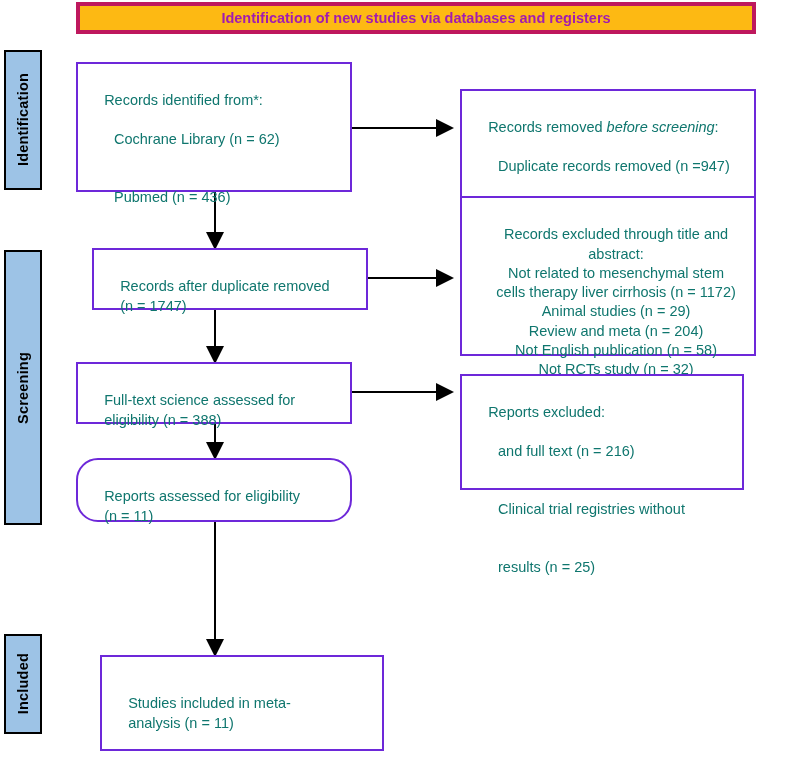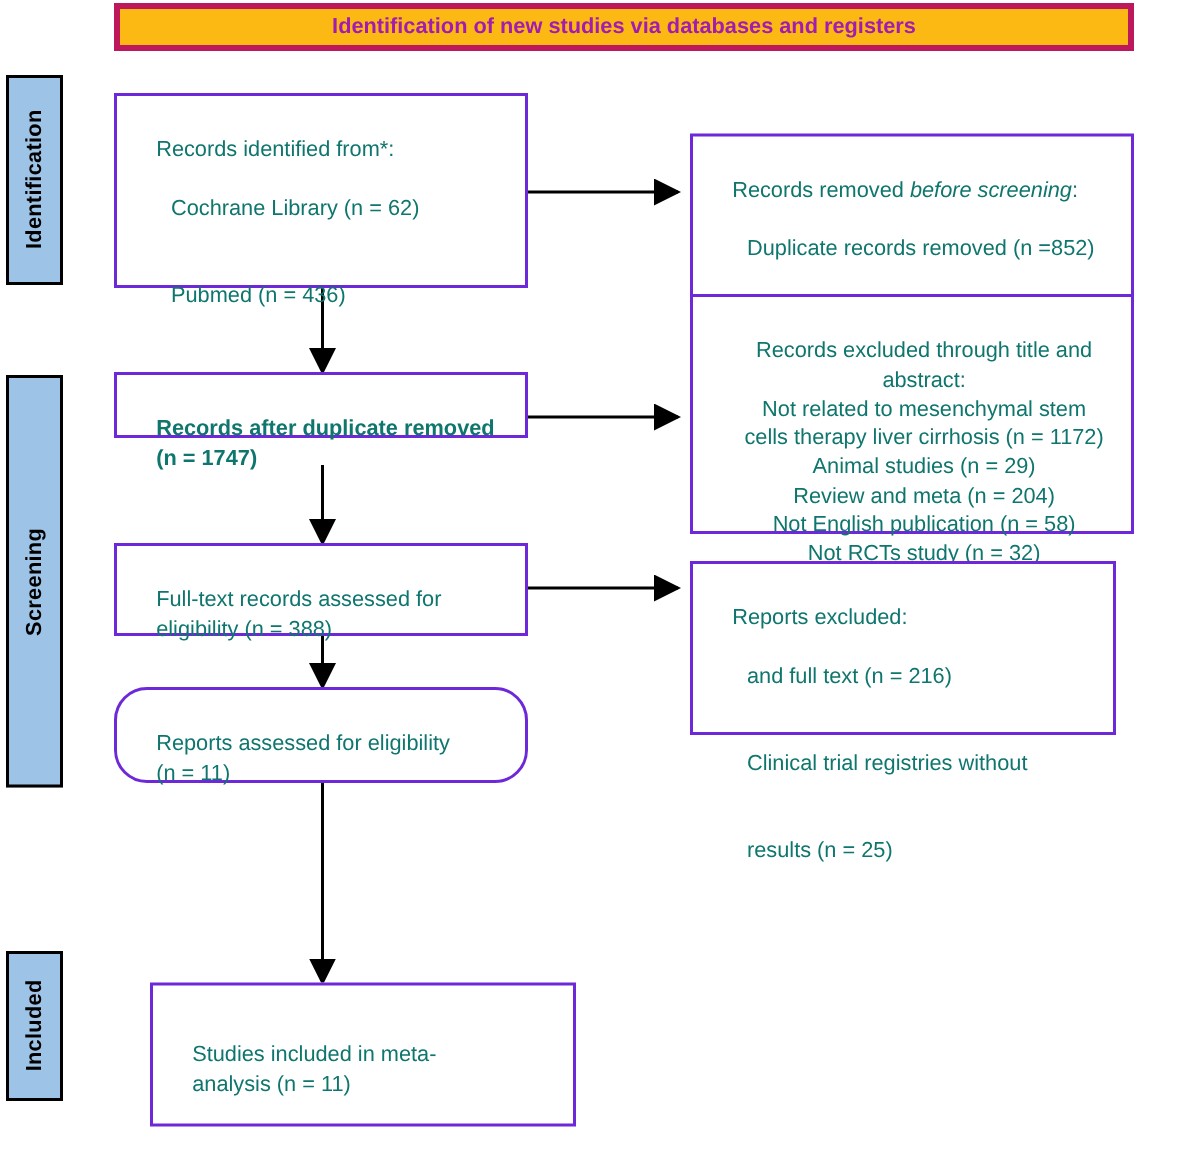--- a/index.html
+++ b/index.html
@@ -113,41 +113,41 @@
 
   <div class="box" style="left:76px; top:62px; width:276px; height:130px;">
     <span>Records identified from*:</span>
     <span class="indent1">Cochrane Library (n = 62)</span>
     <span class="indent1">Pubmed (n = 436)</span>
     <span class="indent1">Web of science (n = 1354)</span>
   </div>
 
   <div class="box" style="left:460px; top:66px; width:296px; height:120px;margin-top:23px;">
     <span><span>Records removed </span><span class="italic">before screening</span><span>:</span></span>
-    <span class="indent1">Duplicate records removed (n =852)</span>
+    <span class="indent1">Duplicate records removed (n =947)</span>
   </div>
 
-  <div class="box" style="left:76px; top:248px; width:276px; height:44px;font-weight:bold;">
+  <div class="box" style="left:92px; top:248px; width:276px; height:62px;">
     <span>Records after duplicate removed</span>
     <span>(n = 1747)</span>
   </div>
 
   <div class="box" style="left:460px; top:196px; width:296px; height:160px;text-align:center;">
     <span>Records excluded through title and</span>
     <span>abstract:</span>
     <span>Not related to mesenchymal stem</span>
     <span>cells therapy liver cirrhosis (n = 1172)</span>
     <span>Animal studies (n = 29)</span>
     <span>Review and meta (n = 204)</span>
     <span>Not English publication (n = 58)</span>
     <span>Not RCTs study (n = 32)</span>
   </div>
 
   <div class="box" style="left:76px; top:362px; width:276px; height:62px;">
-    <span>Full-text records assessed for</span>
+    <span>Full-text science assessed for</span>
     <span>eligibility (n = 388)</span>
   </div>
 
   <div class="box" style="left:460px; top:374px; width:284px; height:116px;">
     <span>Reports excluded:</span>
     <span class="indent1">and full text (n = 216)</span>
     <span class="indent1">Clinical trial registries without</span>
     <span class="indent1">results (n = 25)</span>
   </div>
 

